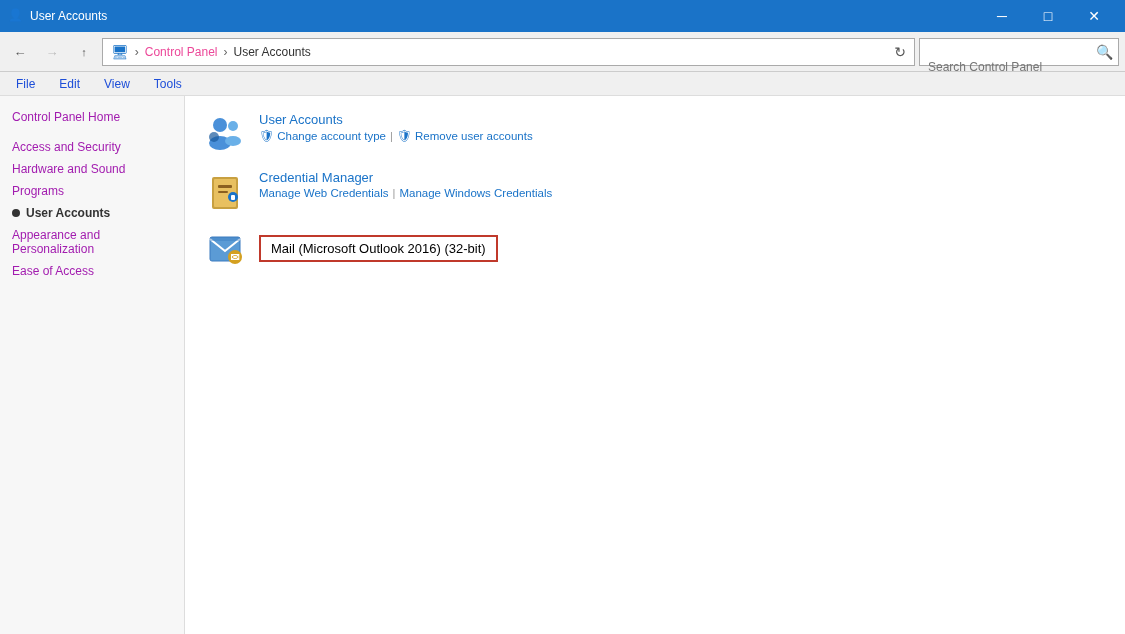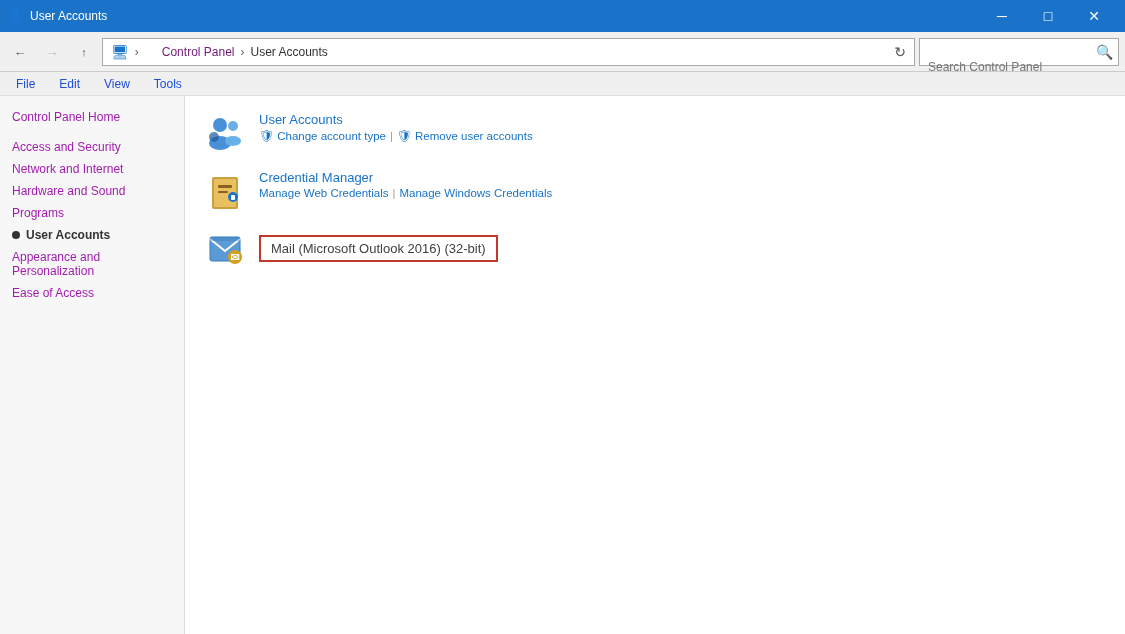--- a/index.html
+++ b/index.html
@@ -55,21 +55,21 @@
       border: 1px solid #aaa;
       display: flex;
       align-items: center;
       padding: 0 8px;
       gap: 4px;
       font-size: 12px;
     }
     .address-path-icon { color: #1a73c8; font-size: 14px; }
     .address-sep { color: #666; margin: 0 2px; }
     .address-crumb { color: #333; }
-    .address-crumb.link { color: #701a75; cursor: pointer; margin-left: 17px; }
+    .address-crumb.link { color: #ec4899; cursor: pointer; }
     .address-refresh { color: #555; margin-left: auto; cursor: pointer; font-size: 14px; }
     .search-box {
       height: 28px;
       width: 200px;
       border: 1px solid #aaa;
       display: flex;
       align-items: center;
       background: white;
       padding: 0 4px 0 8px;
     }
@@ -181,21 +181,21 @@
       align-items: center;
       gap: 14px;
     }
     .mail-title-box {
       border: 2px solid #c0392b;
       padding: 4px 10px;
       display: inline-block;
     }
     .mail-title {
       font-size: 13px;
-      color: #404040;
+      color: #000000;
       cursor: pointer;
     }
 
     
     ::-webkit-scrollbar { width: 8px; }
     ::-webkit-scrollbar-thumb { background: #bbb; }
   </style>
 </head>
 <body>
 
@@ -233,21 +233,20 @@
   <span class="menu-item">View</span>
   <span class="menu-item">Tools</span>
 </div>
 
 <div class="main-layout">
 
   <div class="sidebar">
     <a class="sidebar-link">Control Panel Home</a>
     <div class="sidebar-divider"></div>
     <a class="sidebar-link">Access and Security</a>
-    <a class="sidebar-link">Network and Internet</a>
     <a class="sidebar-link">Hardware and Sound</a>
     <a class="sidebar-link">Programs</a>
     <div class="sidebar-bullet">
       <div class="bullet"></div>
       <span class="sidebar-link active" style="padding:0;">User Accounts</span>
     </div>
     <a class="sidebar-link">Appearance and<br>Personalization</a>
     <a class="sidebar-link">Ease of Access</a>
   </div>
 

